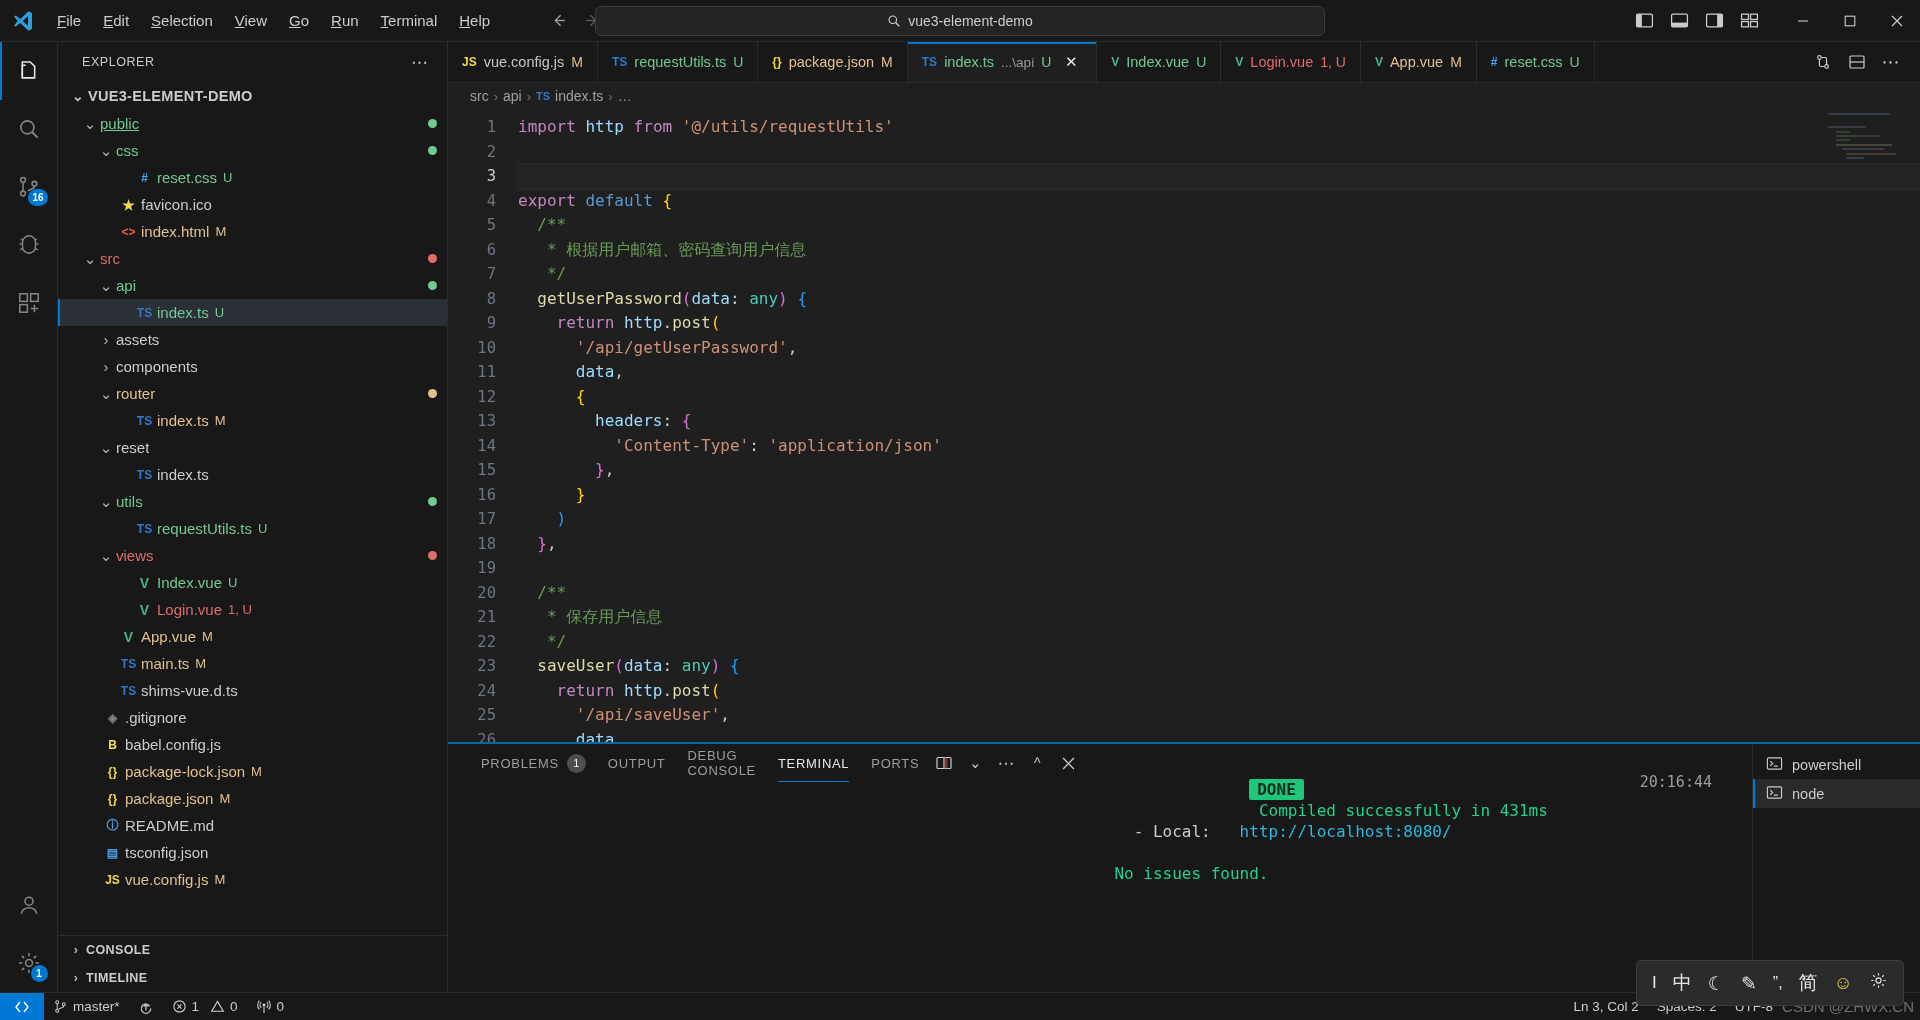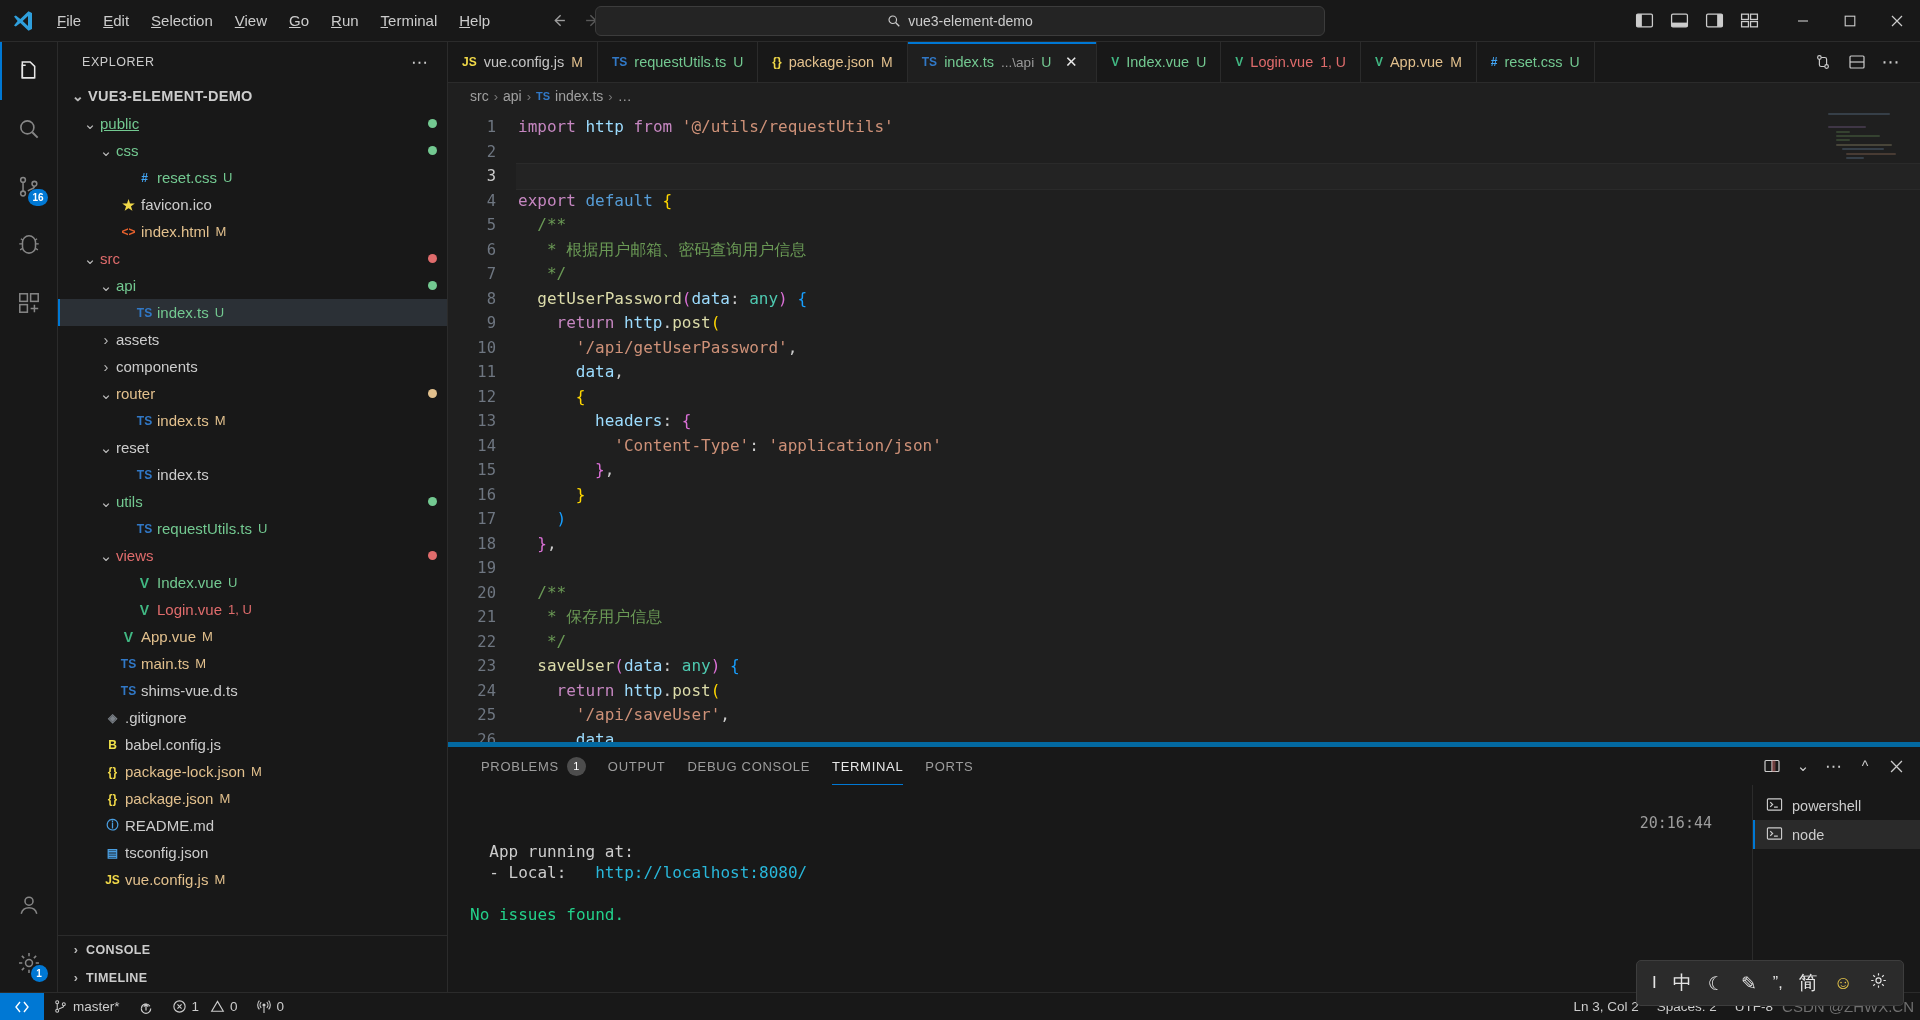--- a/index.html
+++ b/index.html
@@ -102,22 +102,22 @@
   .s  { color:#ce9178; }   
   .f  { color:#dcdcaa; }   
   .c  { color:#6a9955; }   
   .p1 { color:#ffd700; }
   .p2 { color:#da70d6; }
   .p3 { color:#179fff; }
   .ty { color:#4ec9b0; }
   .w  { color:#cccccc; }
 
   
-  .panel { height:250px; flex:0 0 250px; background:#181818; border-top:5px solid #0369a1;
-    display:flex; flex-direction:column; }
+  .panel { height:250px; flex:0 0 250px; background:#181818; border-top:2px solid #0369a1;
+    display:flex; }
   .panel-head { height:38px; flex:0 0 38px; display:flex; align-items:center; padding:0 10px 0 22px; }
   .ptab { font-size:13px; color:#9d9d9d; letter-spacing:.7px; padding:0 11px; height:38px;
     display:flex; align-items:center; gap:8px; position:relative; cursor:pointer; }
   .ptab.active { color:#e7e7e7; }
   .ptab.active::after { content:""; position:absolute; left:11px; right:11px; bottom:0; height:1.5px; background:#0078d4; }
   .pbadge { background:#4d4d4d; color:#fff; min-width:19px; height:19px; border-radius:10px; font-size:11px;
     display:flex; align-items:center; justify-content:center; padding:0 5px; letter-spacing:0; }
   .panel-actions { margin-left:auto; display:flex; align-items:center; gap:3px; color:#cccccc; }
   .pa-btn { width:28px; height:26px; display:flex; align-items:center; justify-content:center; border-radius:4px; }
   .panel-body { flex:1; display:flex; min-height:0; }
@@ -623,23 +623,26 @@
             <div class="pa-btn">
               <svg width="13" height="13" viewBox="0 0 12 12">
                   <path stroke="#cccccc" stroke-width="1.2" d="M1 1l10 10M11 1L1 11"></path>
                 </svg>
             </div>
           </div>
         </div>
         <div class="panel-body">
           <div class="term">
             <div class="ts">20:16:44</div>
+            <div class="tline">
+              <span class="done-badge">DONE</span>
+              <span style="color:#23d18b;"> <span>Compiled successfully in 431ms</span></span>
+            </div>
             <div class="tline">&nbsp;</div>
             <div class="tline">&nbsp;</div>
-            <div class="tline">  App running at:</div>
             <div class="tline"><span>  - Local:   </span><span style="color:#29b8db;">http://localhost:8080/</span></div>
             <div class="tline">&nbsp;</div>
             <div class="tline" style="color:#23d18b;">No issues found.</div>
           </div>
           <div class="term-side" id="term-side">
               <div class="tside-row">
                 <span><svg width="17" height="17" viewBox="0 0 18 18">
                     <rect x="1.5" y="3" width="15" height="12" fill="none" stroke="#cccccc" stroke-width="1.2" rx="1"></rect>
                     <path fill="none" stroke="#cccccc" stroke-width="1.3" d="M4.5 6.5 7 9l-2.5 2.5M8.5 11.8h4"></path>
                   </svg></span>

